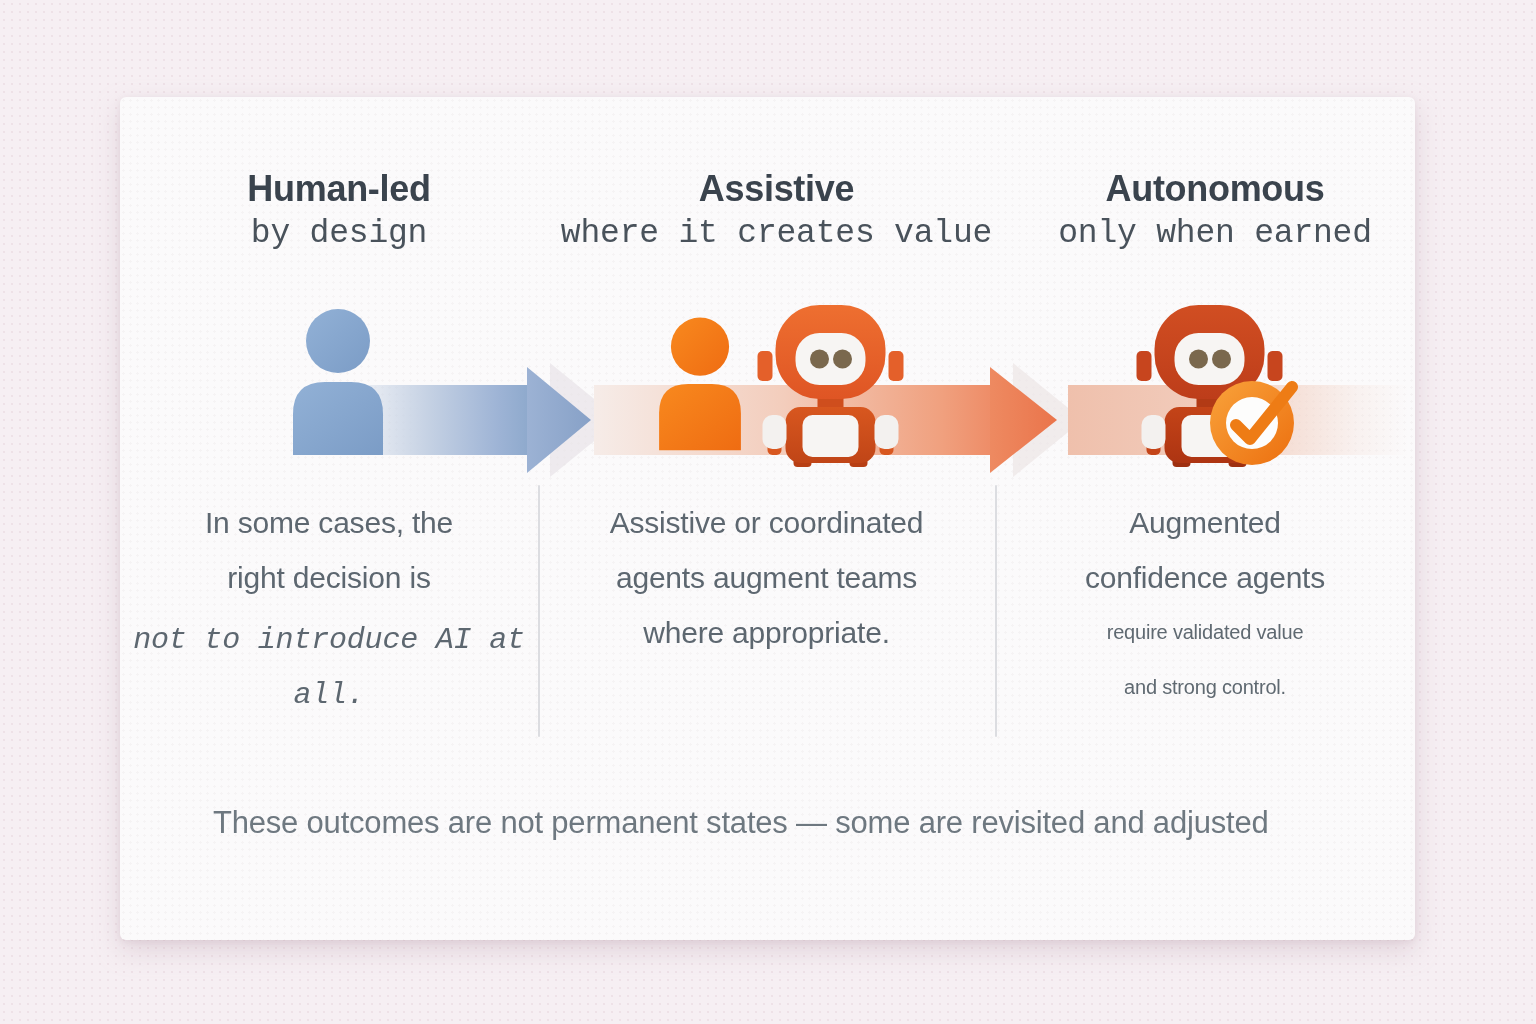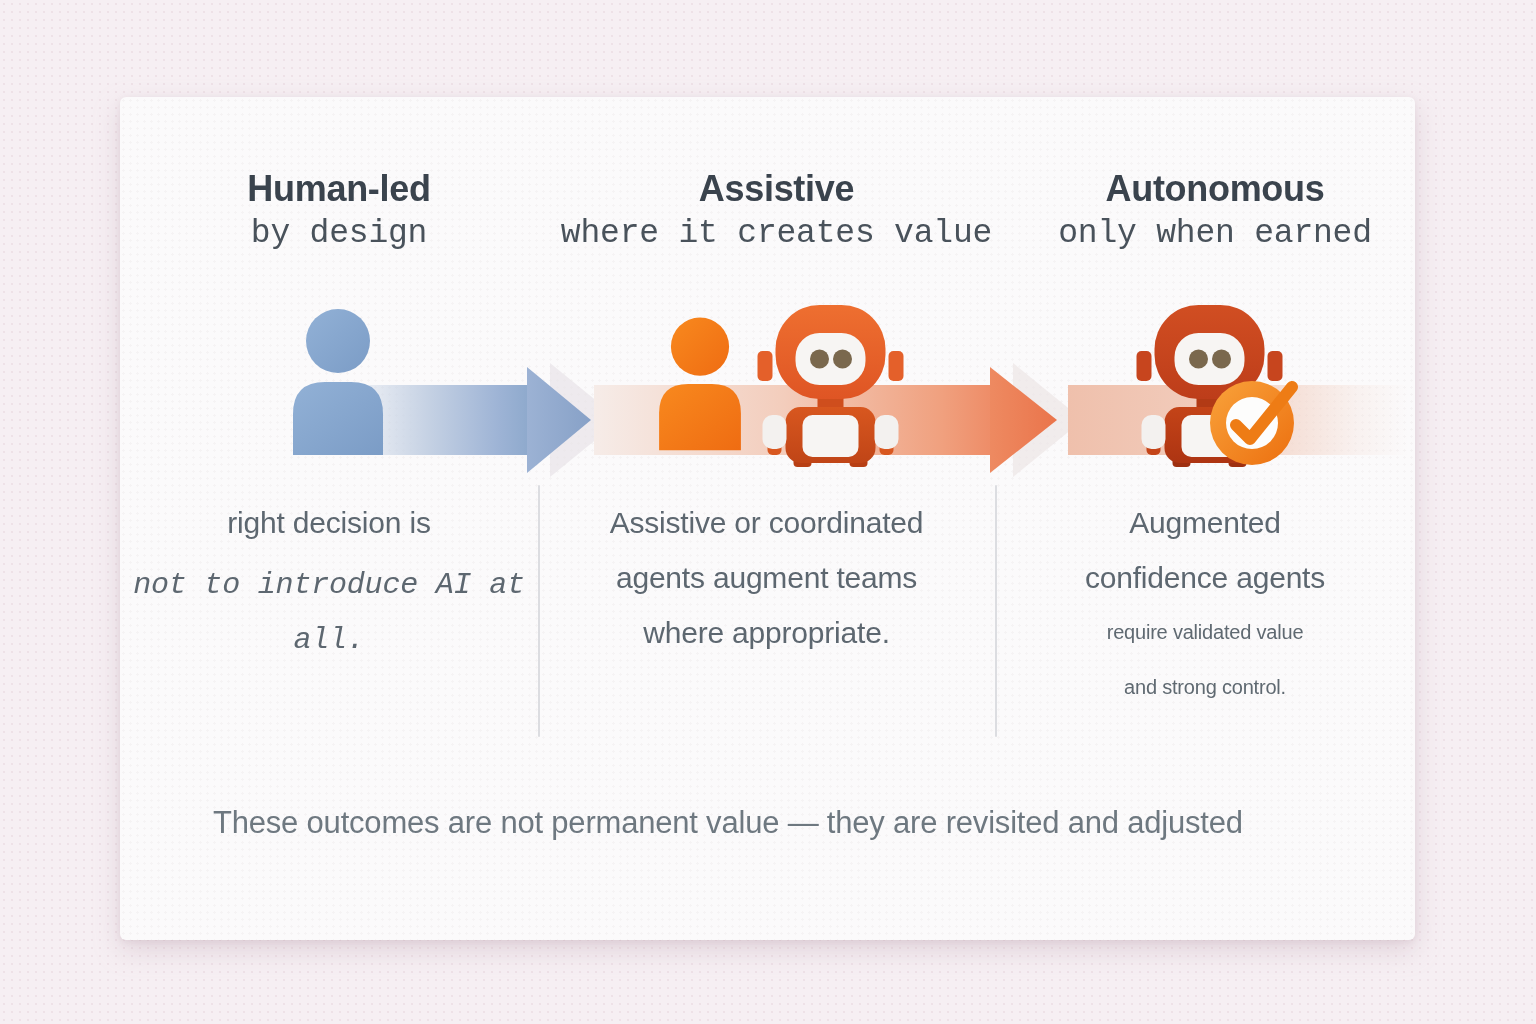--- a/index.html
+++ b/index.html
@@ -207,37 +207,38 @@
           </defs>
           <circle cx="46" cy="54" r="42" fill="url(#bgr)"></circle>
           <circle cx="46" cy="54" r="26" fill="#fdfdfc"></circle>
           <path d="M30 56 L44 70 L86 18" stroke="#ee7c15" stroke-width="12" fill="none" stroke-linecap="round" stroke-linejoin="round"></path>
         </svg>
       </div>
     </div>
 
     <div class="body-row">
       <div>
+        <p>In some cases, the</p>
         <p>right decision is</p>
         <p class="italic">not to introduce AI at all.</p>
       </div>
       <div>
         <p>Assistive or coordinated</p>
         <p>agents augment teams</p>
         <p>where appropriate.</p>
       </div>
       <div>
         <p>Augmented</p>
         <p>confidence agents</p>
         <p class="small">require validated value</p>
         <p class="small">and strong control.</p>
       </div>
     </div>
 
     <div class="divider divider-1"></div>
     <div class="divider divider-2"></div>
 
     <div class="footer">
-      <p>These outcomes are not permanent value — they are revisited and adjusted</p>
+      <p>These outcomes are not permanent states — some are revisited and adjusted</p>
     </div>
 
   </div>
 </div>
 
 </body></html>

